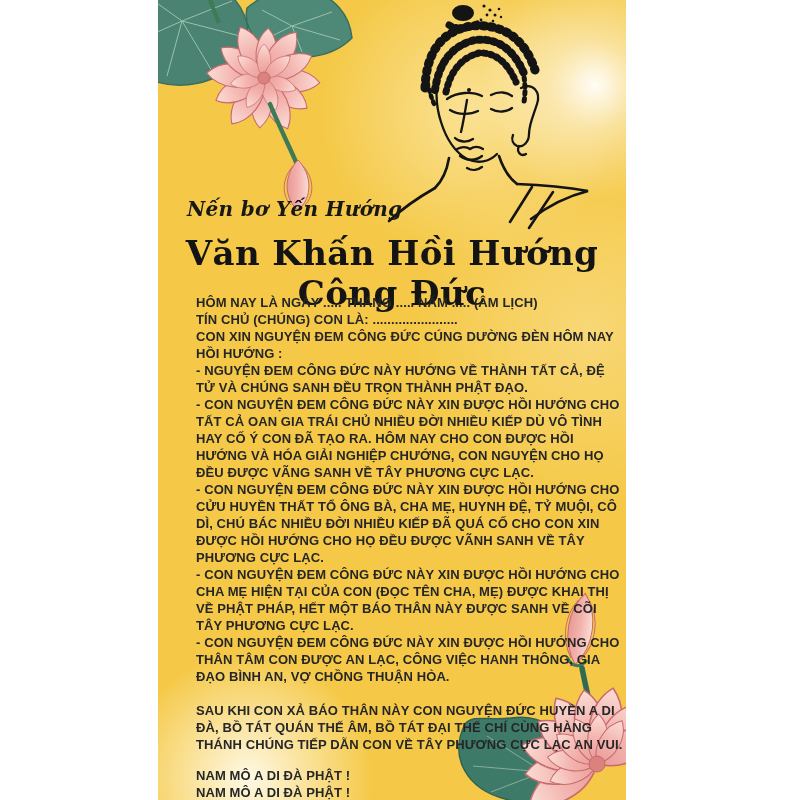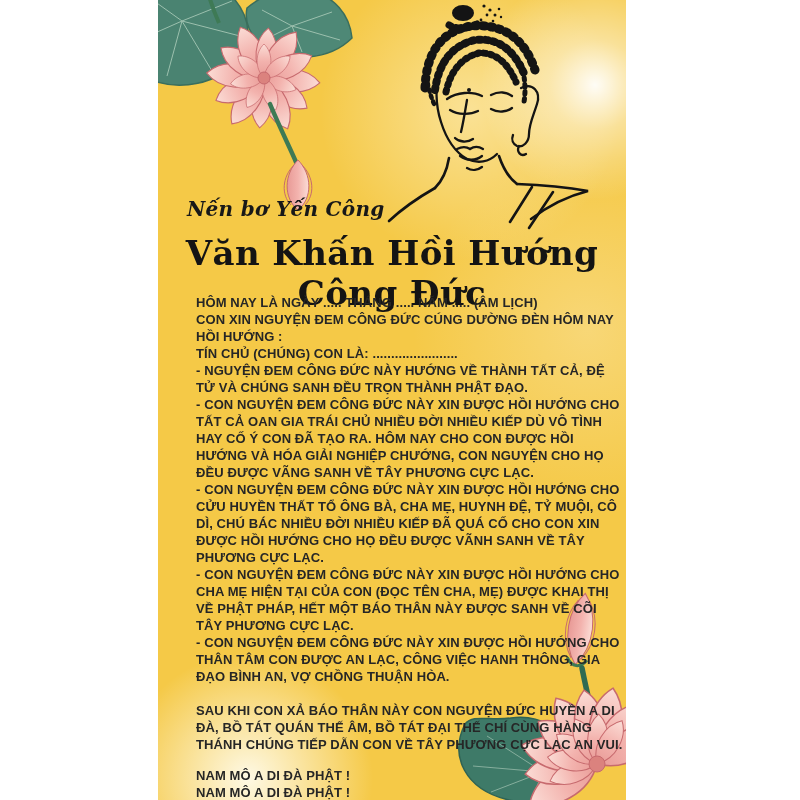--- a/index.html
+++ b/index.html
@@ -206,27 +206,27 @@
       <use href="#pt2" transform="translate(150,188) rotate(160) scale(1.0)"></use>
       <use href="#pt2" transform="translate(150,188) rotate(188) scale(1.0)"></use>
       <use href="#pt2" transform="translate(150,188) rotate(216) scale(1.0)"></use>
       <use href="#pt2" transform="translate(150,188) rotate(244) scale(1.0)"></use>
       <use href="#pt2" transform="translate(150,188) rotate(272) scale(1.0)"></use>
       <use href="#pt2" transform="translate(150,188) rotate(300) scale(1.0)"></use>
       <circle cx="150" cy="188" r="8" fill="#DB827E" stroke="#C76A6E"></circle>
     </g>
   </svg>
 
-  <div class="brand">Nến bơ Yến Công</div>
+  <div class="brand">Nến bơ Yến Hướng</div>
   <div class="title">Văn Khấn Hồi Hướng Công Đức</div>
 
   <div class="bodytext">
     <p>HÔM NAY LÀ NGÀY ..... THÁNG ..... NĂM ..... (ÂM LỊCH)</p>
+    <p>TÍN CHỦ (CHÚNG) CON LÀ: .......................</p>
     <p>CON XIN NGUYỆN ĐEM CÔNG ĐỨC CÚNG DƯỜNG ĐÈN HÔM NAY HỒI HƯỚNG :</p>
-    <p>TÍN CHỦ (CHÚNG) CON LÀ: .......................</p>
     <p>- NGUYỆN ĐEM CÔNG ĐỨC NÀY HƯỚNG VỀ THÀNH TẤT CẢ, ĐỆ TỬ VÀ CHÚNG SANH ĐỀU TRỌN THÀNH PHẬT ĐẠO.</p>
     <p>- CON NGUYỆN ĐEM CÔNG ĐỨC NÀY XIN ĐƯỢC HỒI HƯỚNG CHO TẤT CẢ OAN GIA TRÁI CHỦ NHIỀU ĐỜI NHIỀU KIẾP DÙ VÔ TÌNH HAY CỐ Ý CON ĐÃ TẠO RA. HÔM NAY CHO CON ĐƯỢC HỒI HƯỚNG VÀ HÓA GIẢI NGHIỆP CHƯỚNG, CON NGUYỆN CHO HỌ ĐỀU ĐƯỢC VÃNG SANH VỀ TÂY PHƯƠNG CỰC LẠC.</p>
     <p>- CON NGUYỆN ĐEM CÔNG ĐỨC NÀY XIN ĐƯỢC HỒI HƯỚNG CHO CỬU HUYỀN THẤT TỔ ÔNG BÀ, CHA MẸ, HUYNH ĐỆ, TỶ MUỘI, CÔ DÌ, CHÚ BÁC NHIỀU ĐỜI NHIỀU KIẾP ĐÃ QUÁ CỐ CHO CON XIN ĐƯỢC HỒI HƯỚNG CHO HỌ ĐỀU ĐƯỢC VÃNH SANH VỀ TÂY PHƯƠNG CỰC LẠC.</p>
     <p>- CON NGUYỆN ĐEM CÔNG ĐỨC NÀY XIN ĐƯỢC HỒI HƯỚNG CHO CHA MẸ HIỆN TẠI CỦA CON (ĐỌC TÊN CHA, MẸ) ĐƯỢC KHAI THỊ VỀ PHẬT PHÁP, HẾT MỘT BÁO THÂN NÀY ĐƯỢC SANH VỀ CÕI TÂY PHƯƠNG CỰC LẠC.</p>
     <p>- CON NGUYỆN ĐEM CÔNG ĐỨC NÀY XIN ĐƯỢC HỒI HƯỚNG CHO THÂN TÂM CON ĐƯỢC AN LẠC, CÔNG VIỆC HANH THÔNG, GIA ĐẠO BÌNH AN, VỢ CHỒNG THUẬN HÒA.</p>
     <p class="closing">SAU KHI CON XẢ BÁO THÂN NÀY CON NGUYỆN ĐỨC HUYỀN A DI ĐÀ, BỒ TÁT QUÁN THẾ ÂM, BỒ TÁT ĐẠI THẾ CHÍ CÙNG HÀNG THÁNH CHÚNG TIẾP DẪN CON VỀ TÂY PHƯƠNG CỰC LẠC AN VUI.</p>
     <div class="chants">
       <p>NAM MÔ A DI ĐÀ PHẬT !</p>
       <p>NAM MÔ A DI ĐÀ PHẬT !</p>
 

